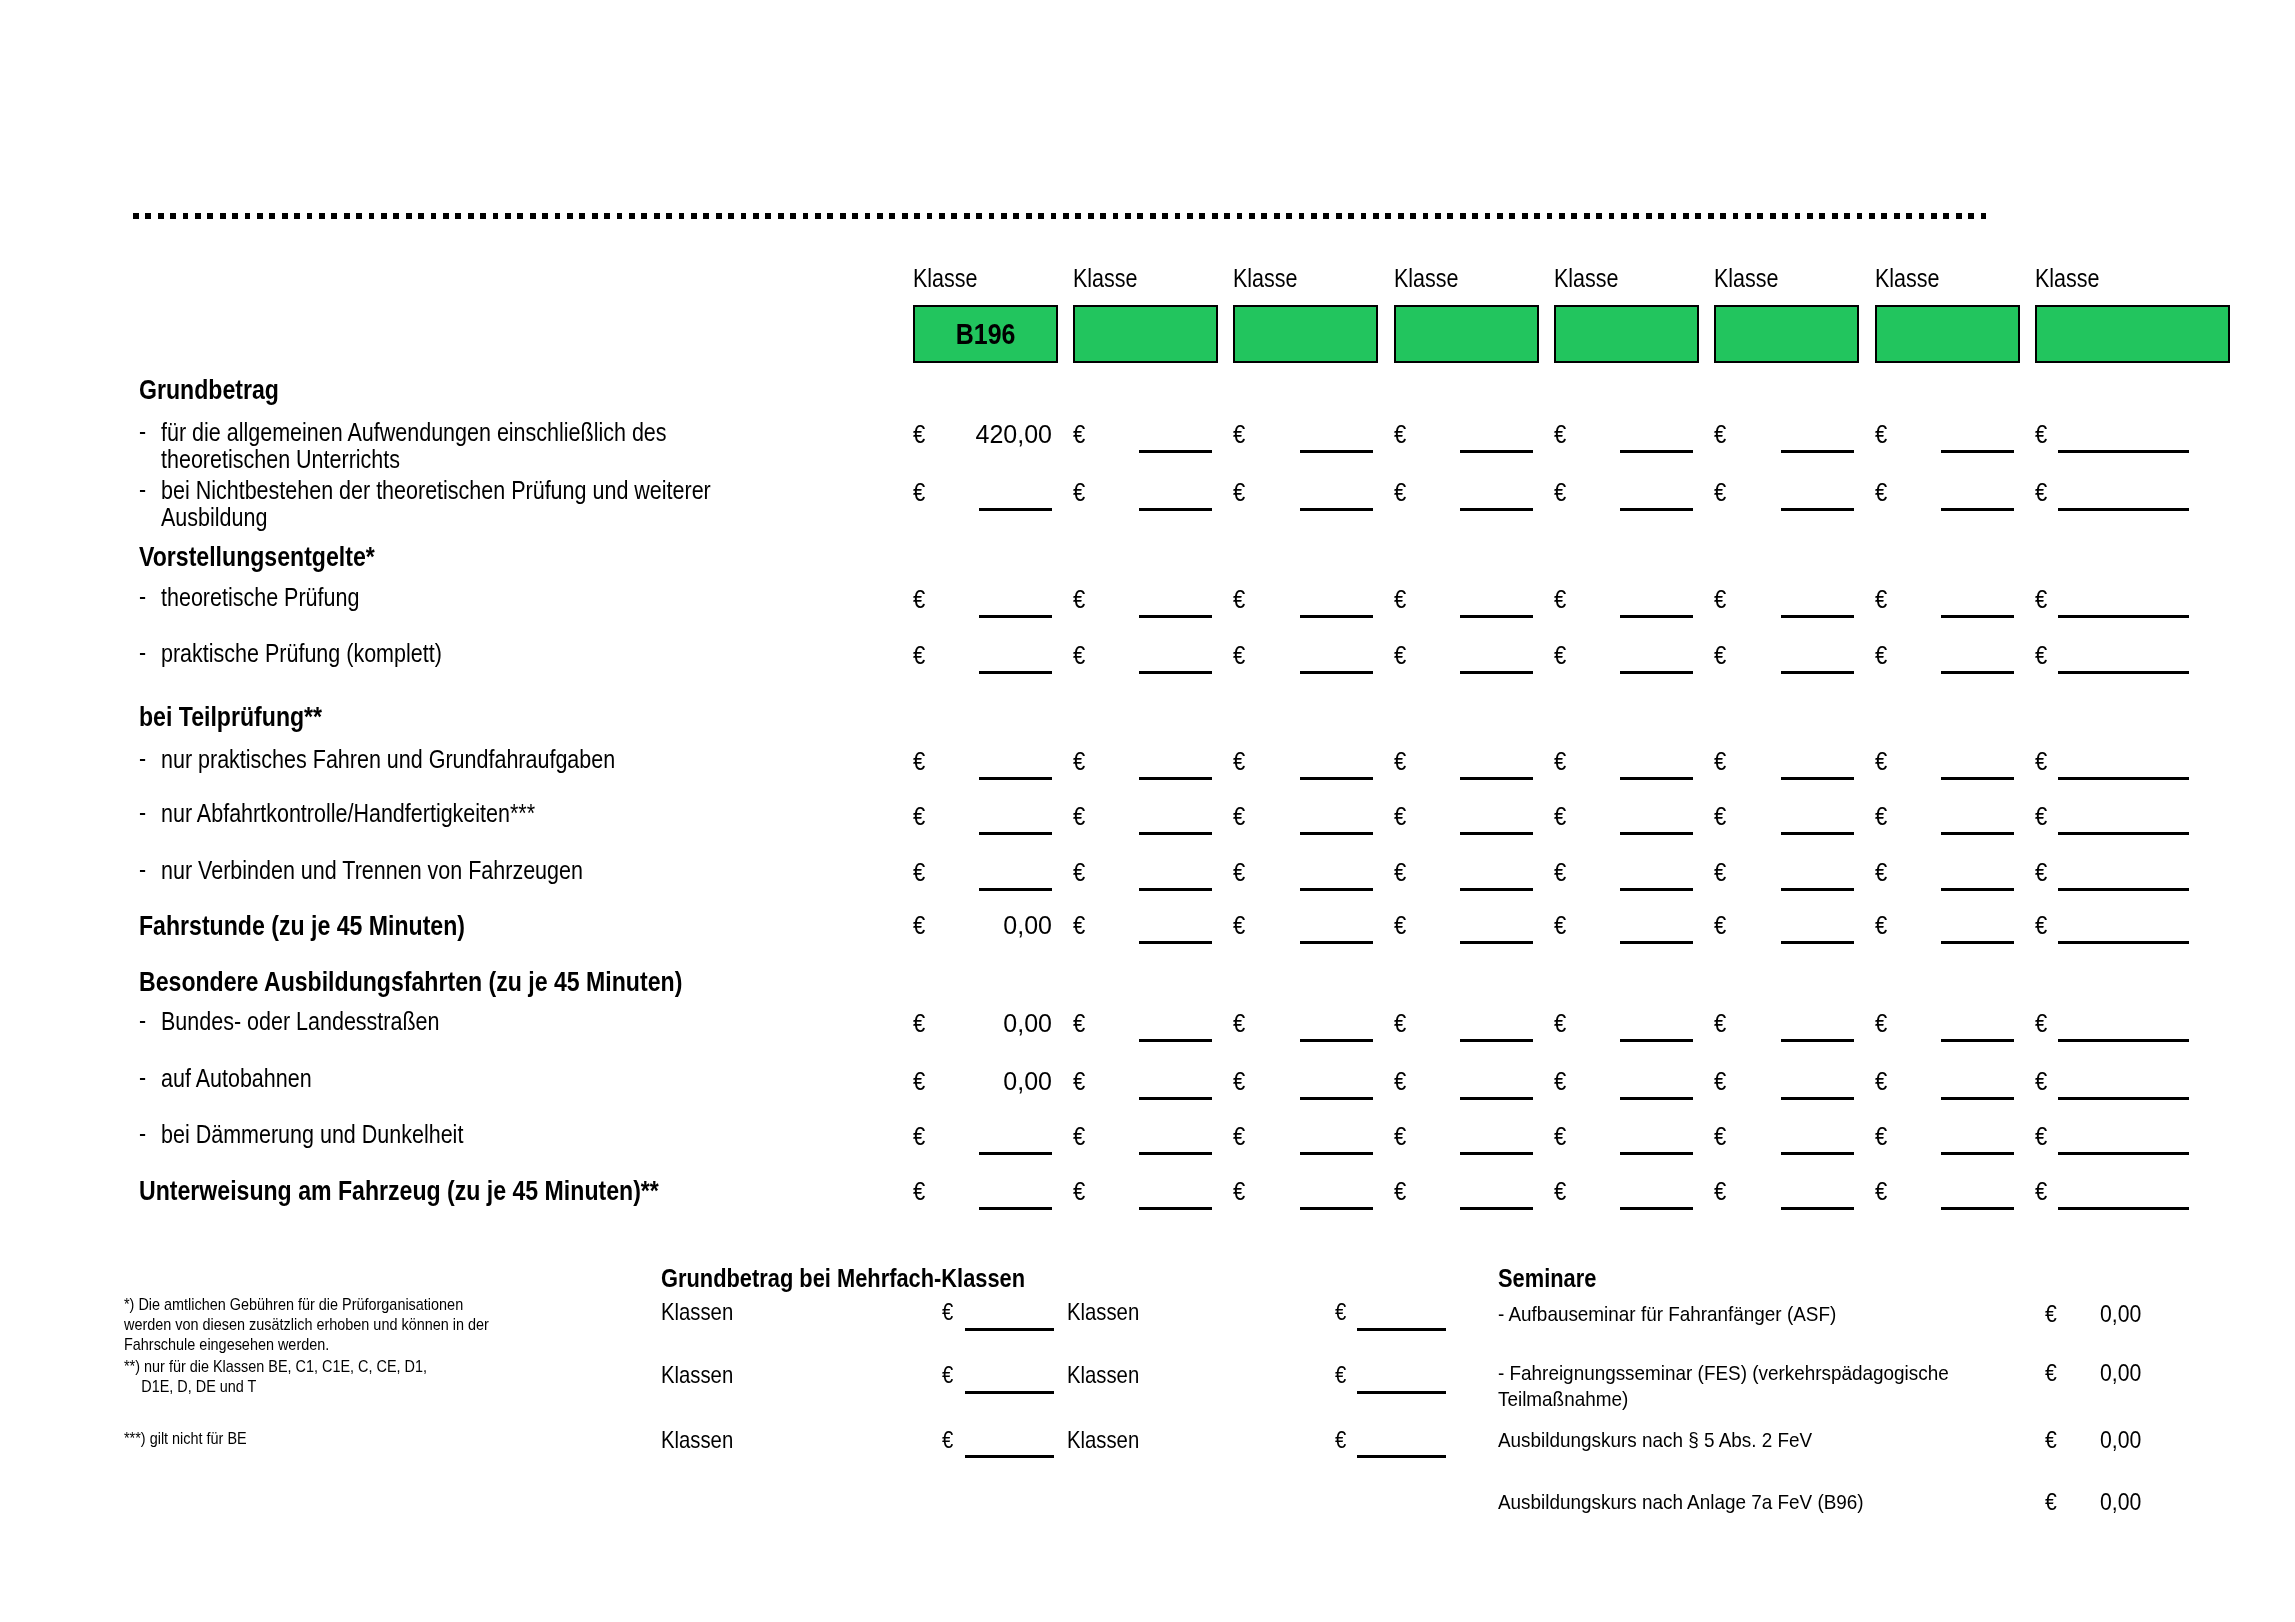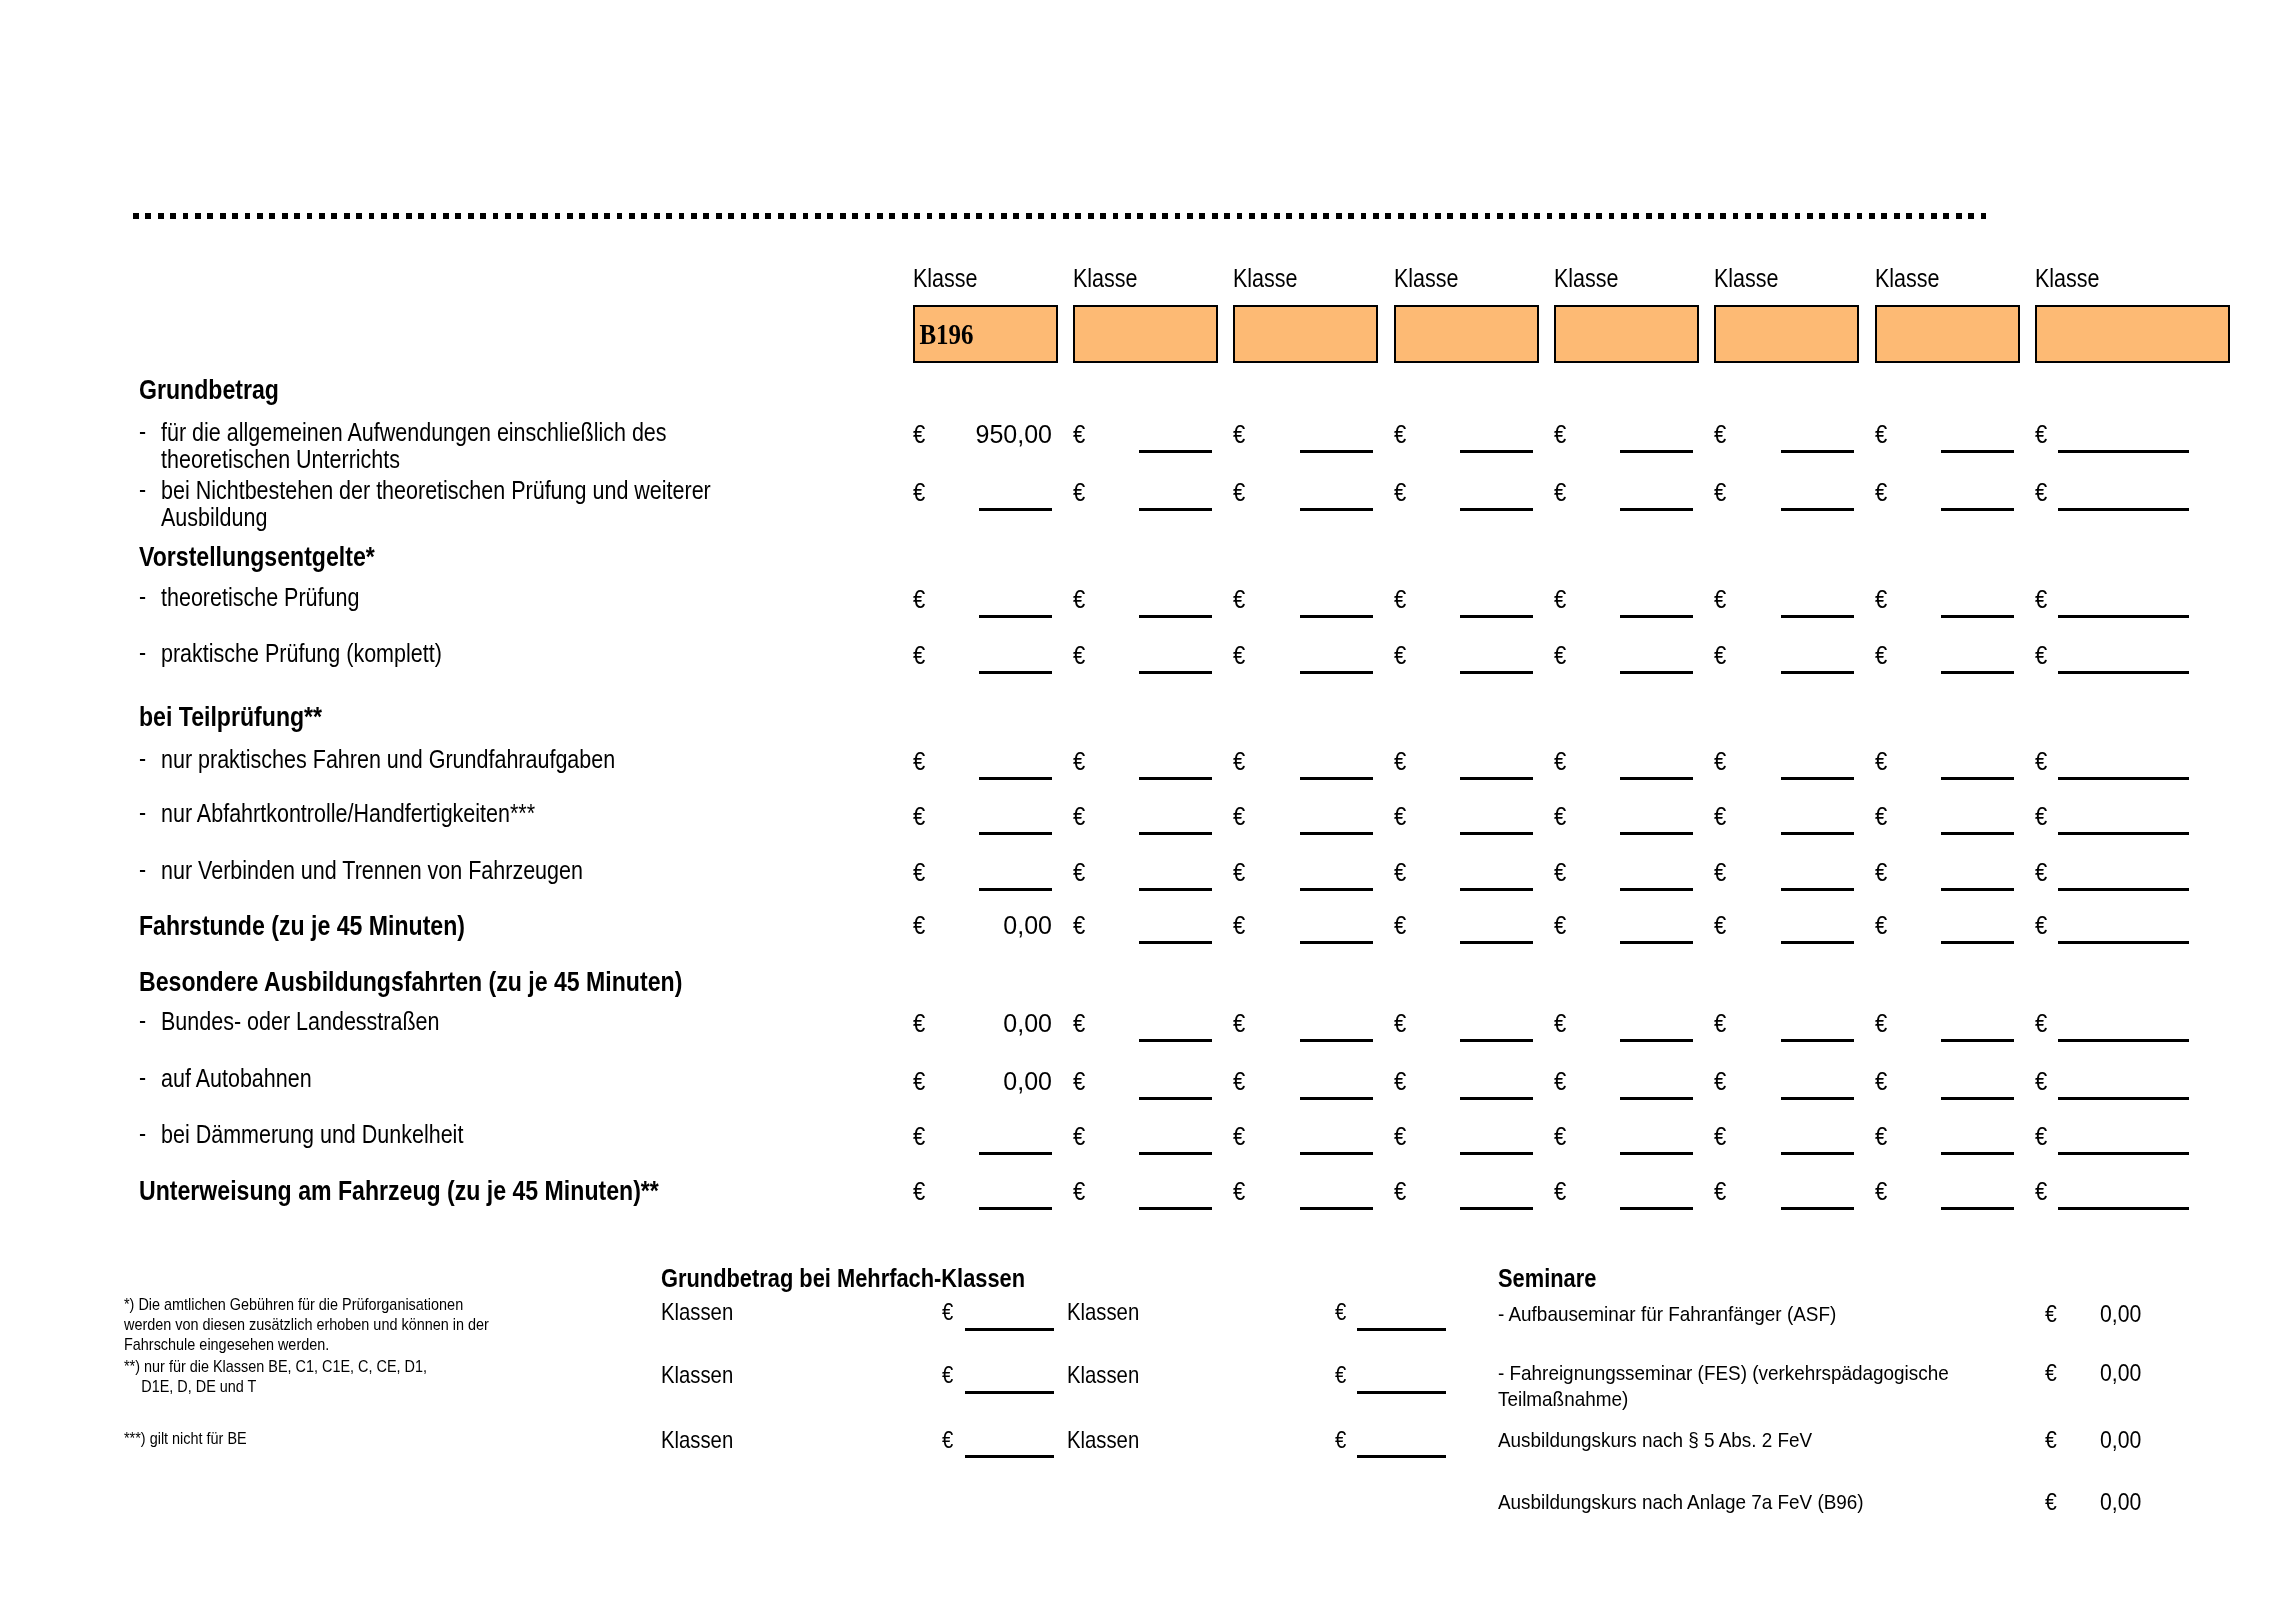--- a/index.html
+++ b/index.html
@@ -28,22 +28,22 @@
     position:absolute;left:133px;top:213px;width:1856px;height:5.9px;
     background-image:repeating-linear-gradient(to right,#000 0 5.9px,transparent 5.9px 12.4px);
   }
 
   
   .klasse-hdr{
     position:absolute;font-size:25px;white-space:nowrap;
     transform:scaleX(0.86);transform-origin:left top;
   }
   .klasse-box{
-    position:absolute;border:2.6px solid #000;background:#fdba74;
-    display:flex;align-items:center;font-family:Liberation Serif, serif;
+    position:absolute;border:2.6px solid #000;background:#22c55e;
+    display:flex;align-items:center;justify-content:center;
   }
   .klasse-box-val{
     font-size:29px;font-weight:bold;letter-spacing:0px;
     transform:scaleX(0.86);white-space:nowrap;
   }
 
   
   .sec-head{
     position:absolute;font-size:27.5px;font-weight:bold;white-space:nowrap;
     transform:scaleX(0.84);transform-origin:left top;
@@ -144,21 +144,21 @@
       </div>
     </div>
 
   <div id="table-body">
       <div class="sec-head" style="left: 139px; top: 374px;">Grundbetrag</div>
       <div class="item-row" style="left: 139px; top: 419px;">
         <span class="item-dash">-</span>
         <span class="item-txt"><span>für die allgemeinen Aufwendungen einschließlich des</span><span class="l2">theoretischen Unterrichts</span></span>
       </div>
       <div class="eur" style="left: 913px; top: 420px;">€</div>
-      <div class="amt" style="left: 882px; width: 170px; top: 420px;">950,00</div>
+      <div class="amt" style="left: 882px; width: 170px; top: 420px;">420,00</div>
       <div class="eur" style="left: 1073px; top: 420px;">€</div>
       <div class="blankline" style="left: 1139px; width: 73px; top: 450px;"></div>
       <div class="eur" style="left: 1233px; top: 420px;">€</div>
       <div class="blankline" style="left: 1300px; width: 73px; top: 450px;"></div>
       <div class="eur" style="left: 1394px; top: 420px;">€</div>
       <div class="blankline" style="left: 1460px; width: 73px; top: 450px;"></div>
       <div class="eur" style="left: 1554px; top: 420px;">€</div>
       <div class="blankline" style="left: 1620px; width: 73px; top: 450px;"></div>
       <div class="eur" style="left: 1714px; top: 420px;">€</div>
       <div class="blankline" style="left: 1781px; width: 73px; top: 450px;"></div>

